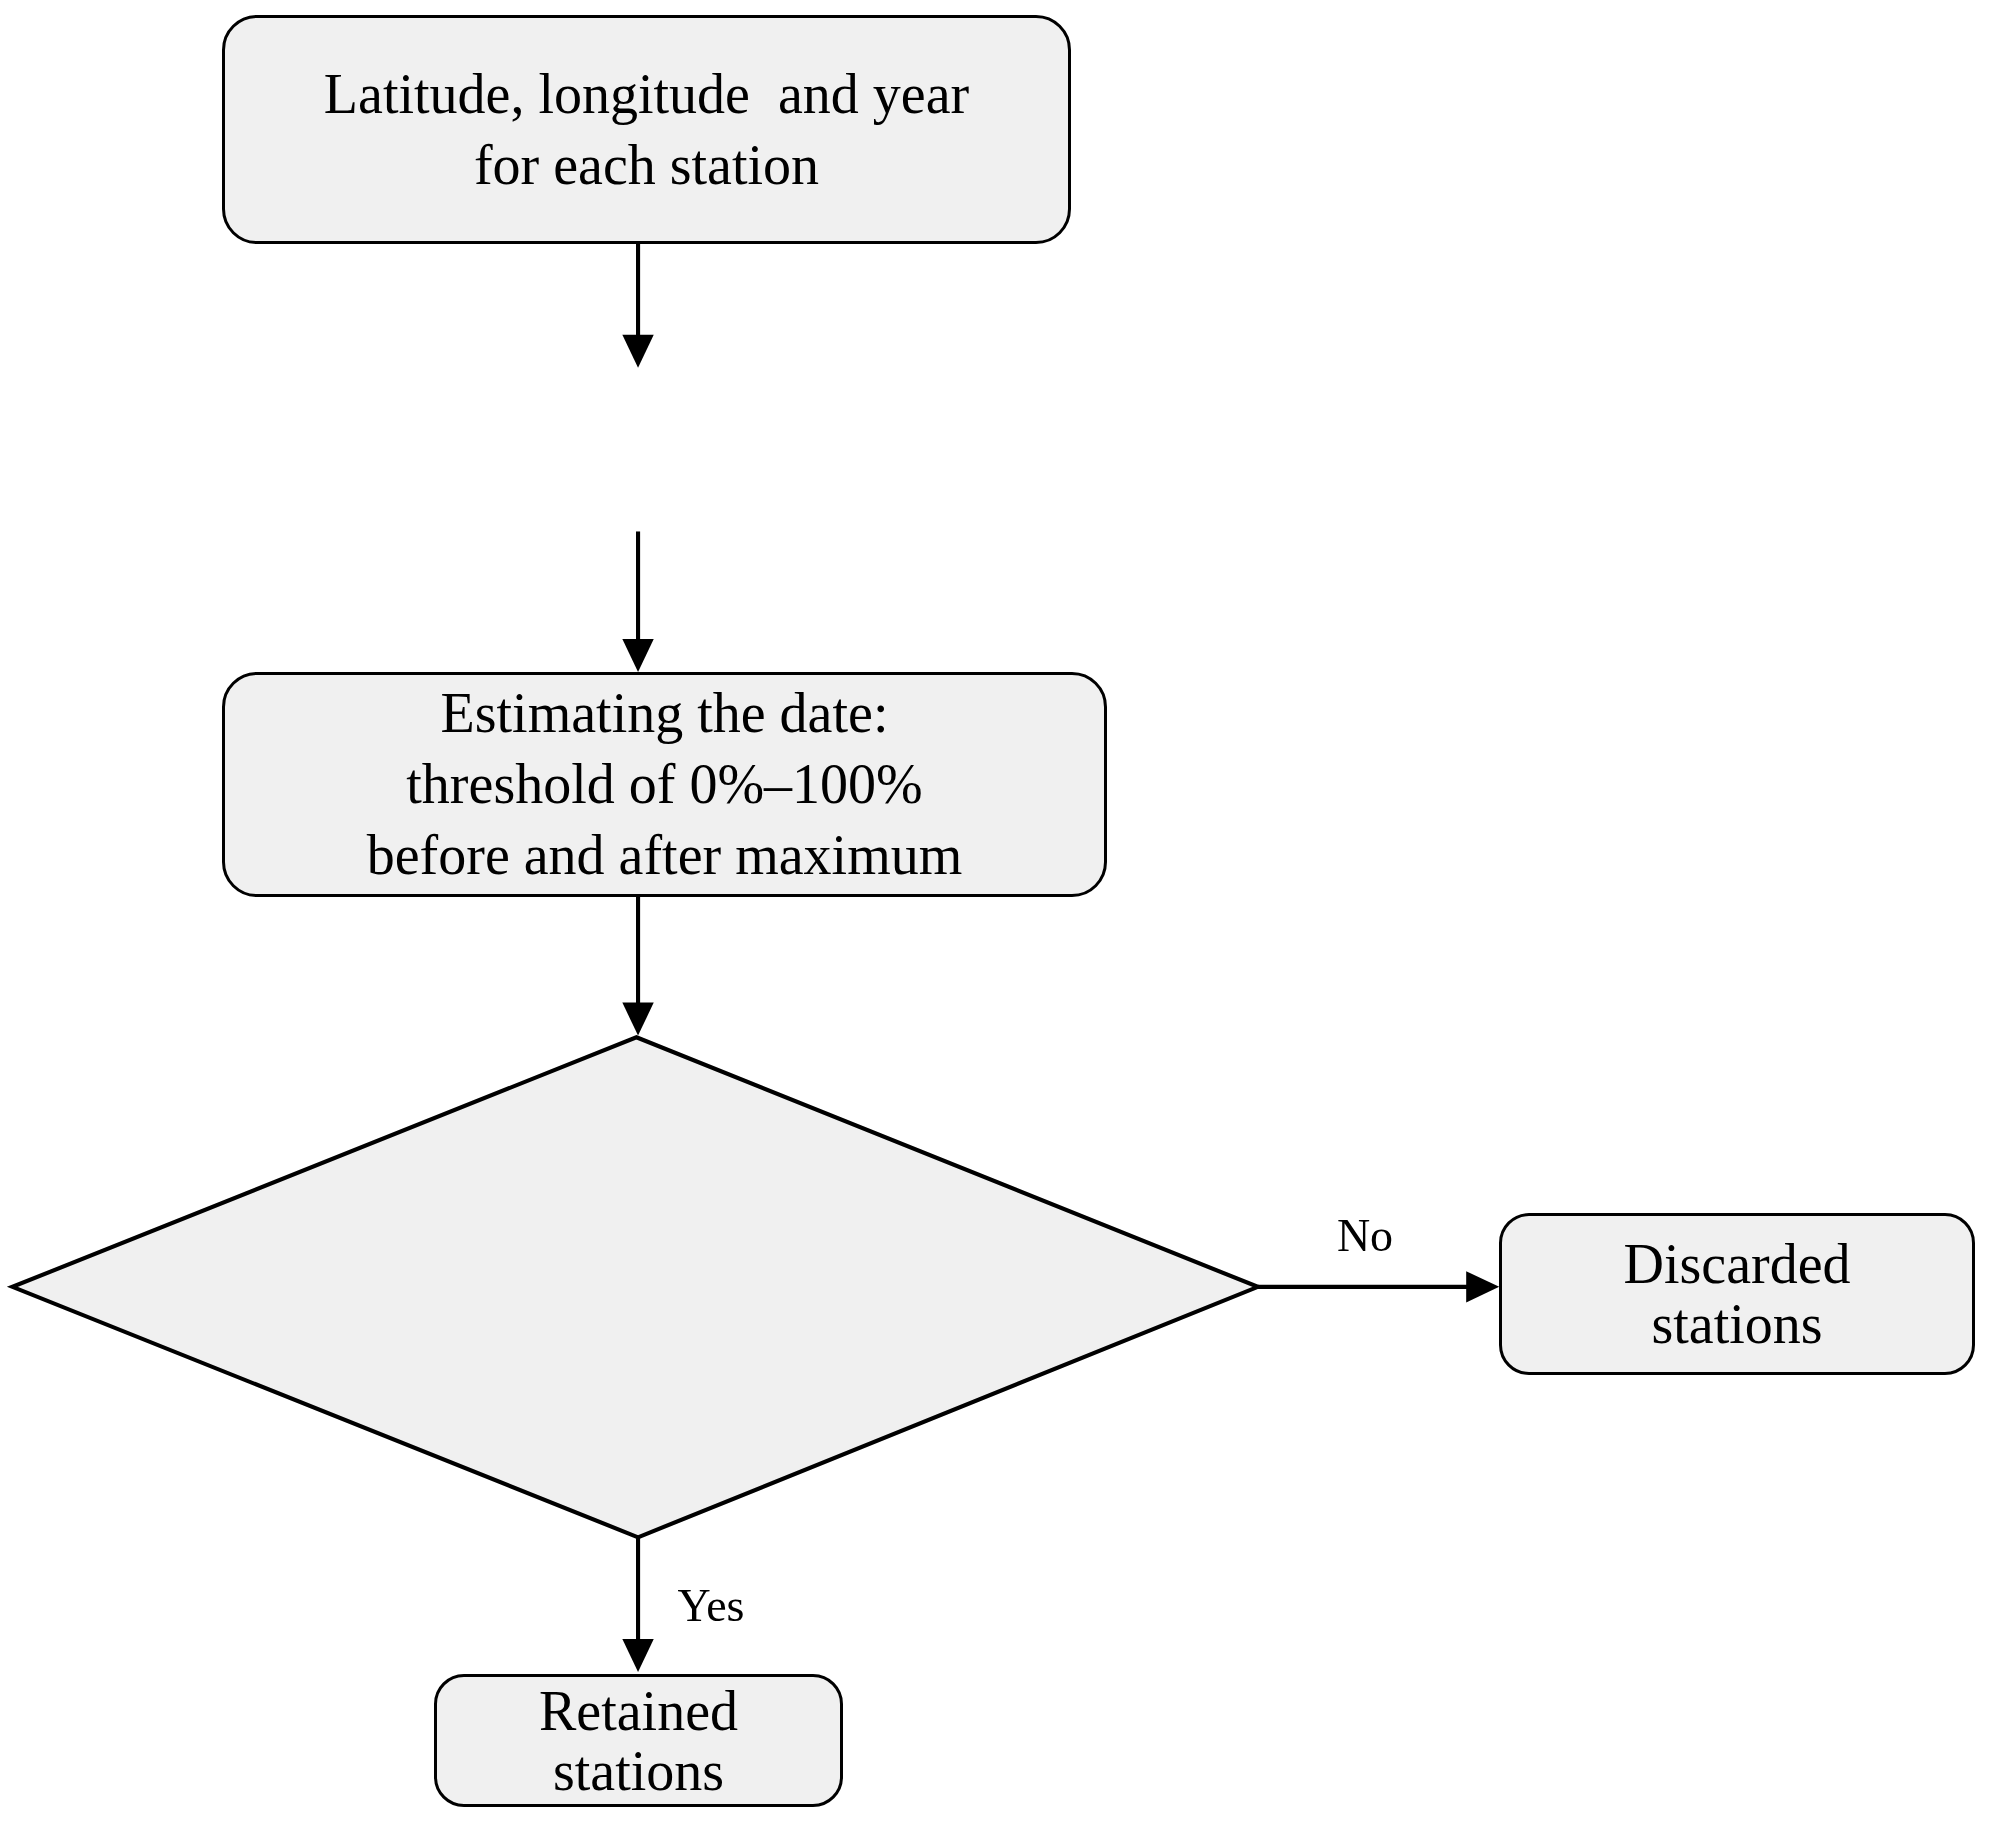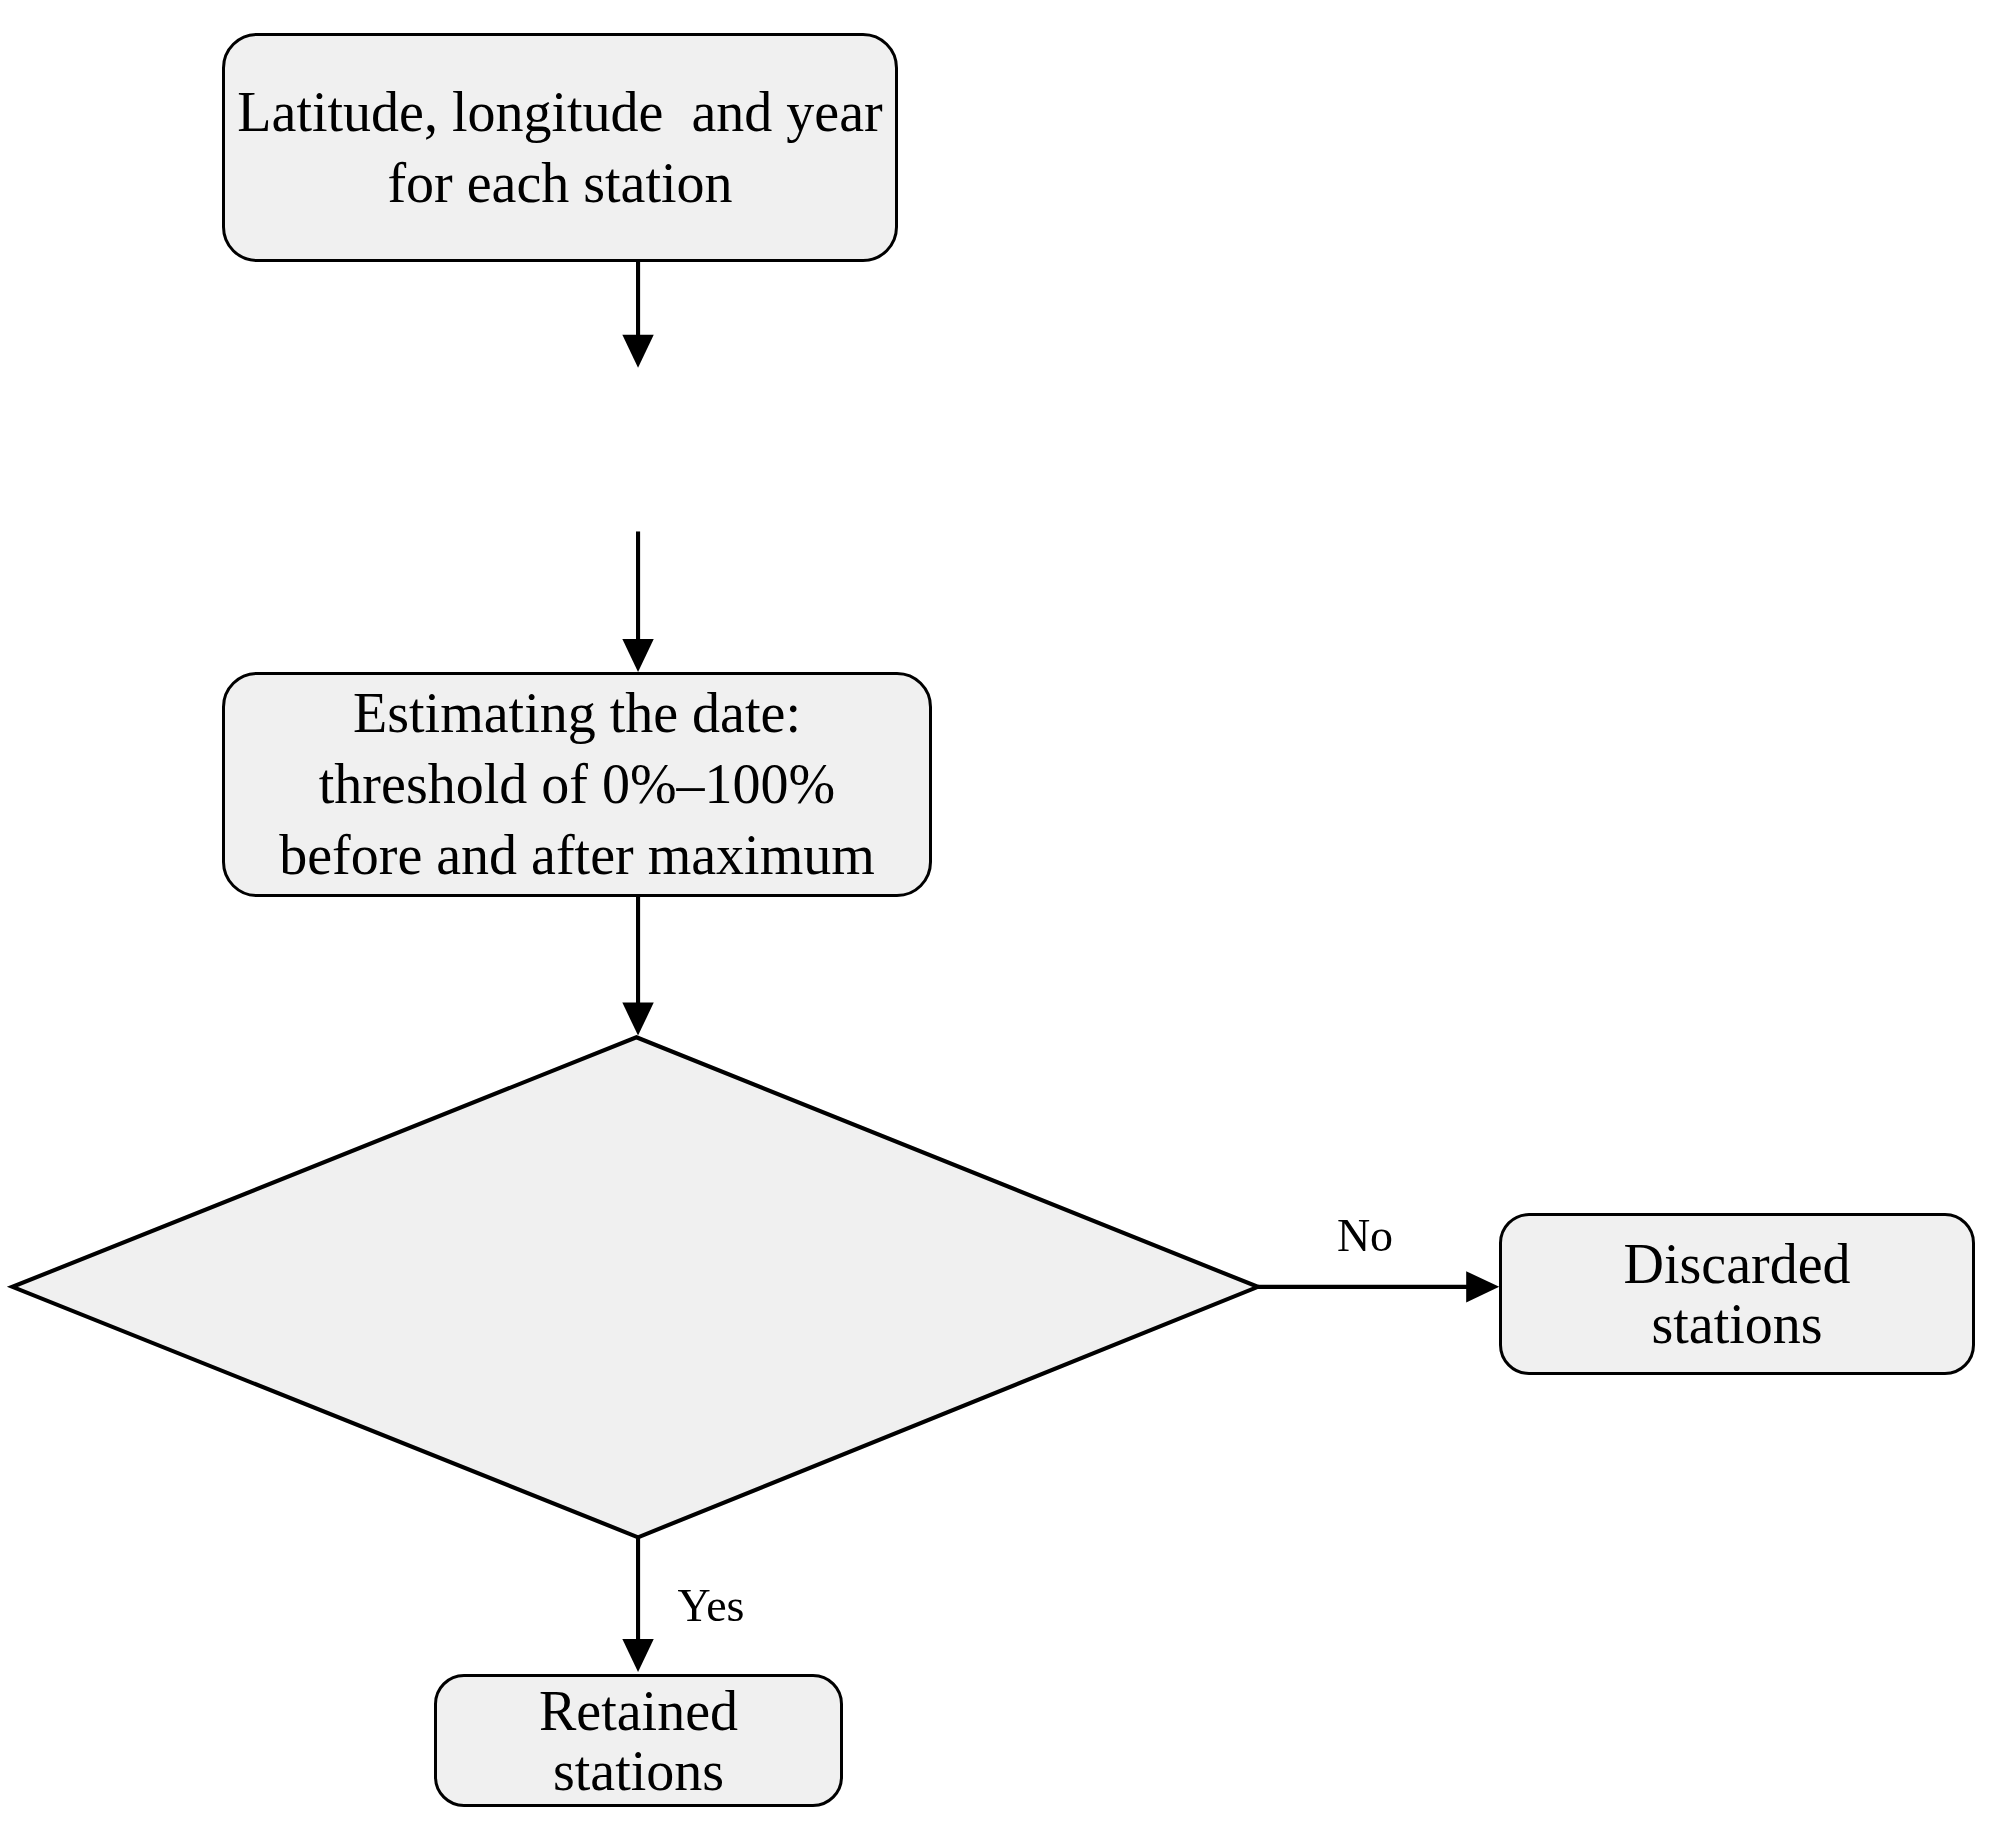--- a/index.html
+++ b/index.html
@@ -89,25 +89,25 @@
       <line x1="1522" y1="1557" x2="1776" y2="1557" stroke="#000000" stroke-width="5"></line>
       <polygon points="1814,1557 1774,1538 1774,1576" fill="#000000"></polygon>
     </g>
 
     <g>
       <line x1="772" y1="1860" x2="772" y2="1985" stroke="#000000" stroke-width="5"></line>
       <polygon points="772,2023 753,1983 791,1983" fill="#000000"></polygon>
     </g>
   </svg>
 
-  <div class="node" style="left: 222px; top: 15px; width: 676px; height: 229px; background: rgb(240, 240, 240); border-color: rgb(0, 0, 0); margin-top: 18px;">Latitude, longitude  and year
+  <div class="node" style="left: 222px; top: 15px; width: 849px; height: 229px; background: rgb(240, 240, 240); border-color: rgb(0, 0, 0);">Latitude, longitude  and year
 for each station</div>
 
 
-  <div class="node" style="left: 222px; top: 672px; width: 710px; height: 225px; background: rgb(240, 240, 240); border-color: rgb(0, 0, 0);">Estimating the date:
+  <div class="node" style="left: 222px; top: 672px; width: 885px; height: 225px; background: rgb(240, 240, 240); border-color: rgb(0, 0, 0);">Estimating the date:
 threshold of 0%–100%
 before and after maximum</div>
 
 
   <div id="label-no" class="branch-label">No</div>
   <div id="label-yes" class="branch-label">Yes</div>
 
   <div class="node node-small" style="left: 1499px; top: 1213px; width: 476px; height: 162px; background: rgb(240, 240, 240); border-color: rgb(0, 0, 0);">Discarded
 stations</div>
 

